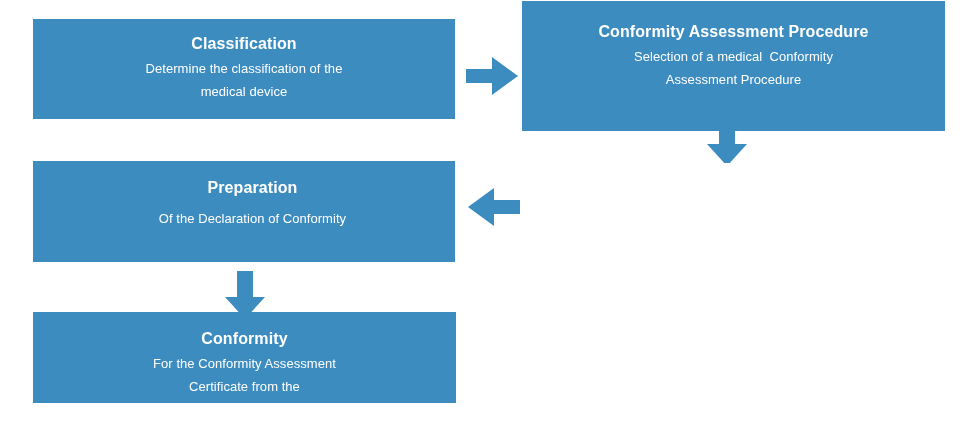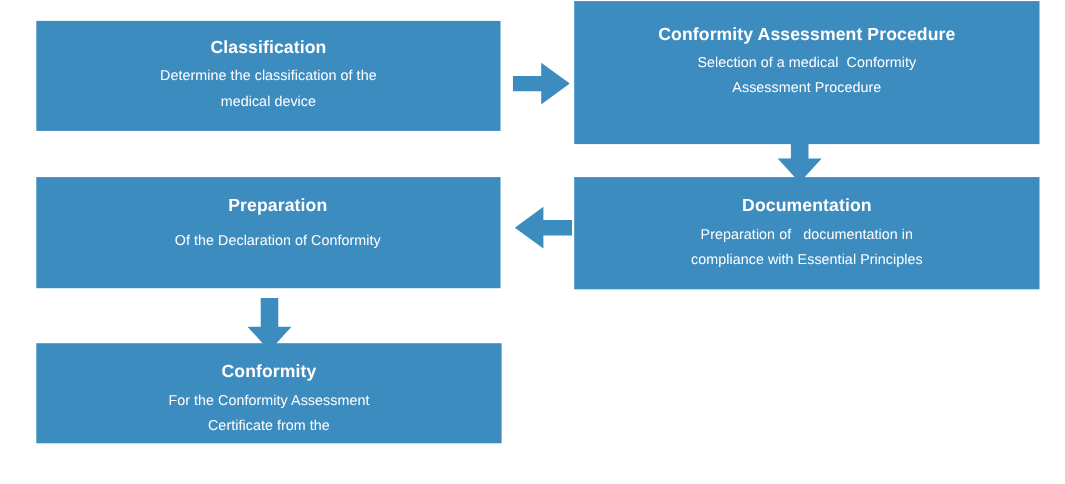--- a/index.html
+++ b/index.html
@@ -99,25 +99,20 @@
     <div class="step-desc">Selection of a medical  Conformity
 Assessment Procedure</div>
   </div>
 
   <div class="arrow" id="arrow-down-1">
     <svg width="46" height="45" viewBox="0 0 46 45" aria-hidden="true">
       <polygon points="16,0 32,0 32,26 44,26 24,48 4,26 16,26" fill="#3d8cc0"></polygon>
     </svg>
   </div>
 
-  <div class="step-box" id="box-documentation">
-    <div class="step-title">Documentation</div>
-    <div class="step-desc">Preparation of   documentation in
-compliance with Essential Principles</div>
-  </div>
 
   <div class="arrow" id="arrow-left-1">
     <svg width="52" height="42" viewBox="0 0 52 42" aria-hidden="true">
       <polygon points="52,14 26,14 26,2 0,21 26,40 26,28 52,28" fill="#3d8cc0"></polygon>
     </svg>
   </div>
 
   <div class="step-box" id="box-preparation">
     <div class="step-title">Preparation</div>
     <div class="step-desc">Of the Declaration of Conformity</div>

